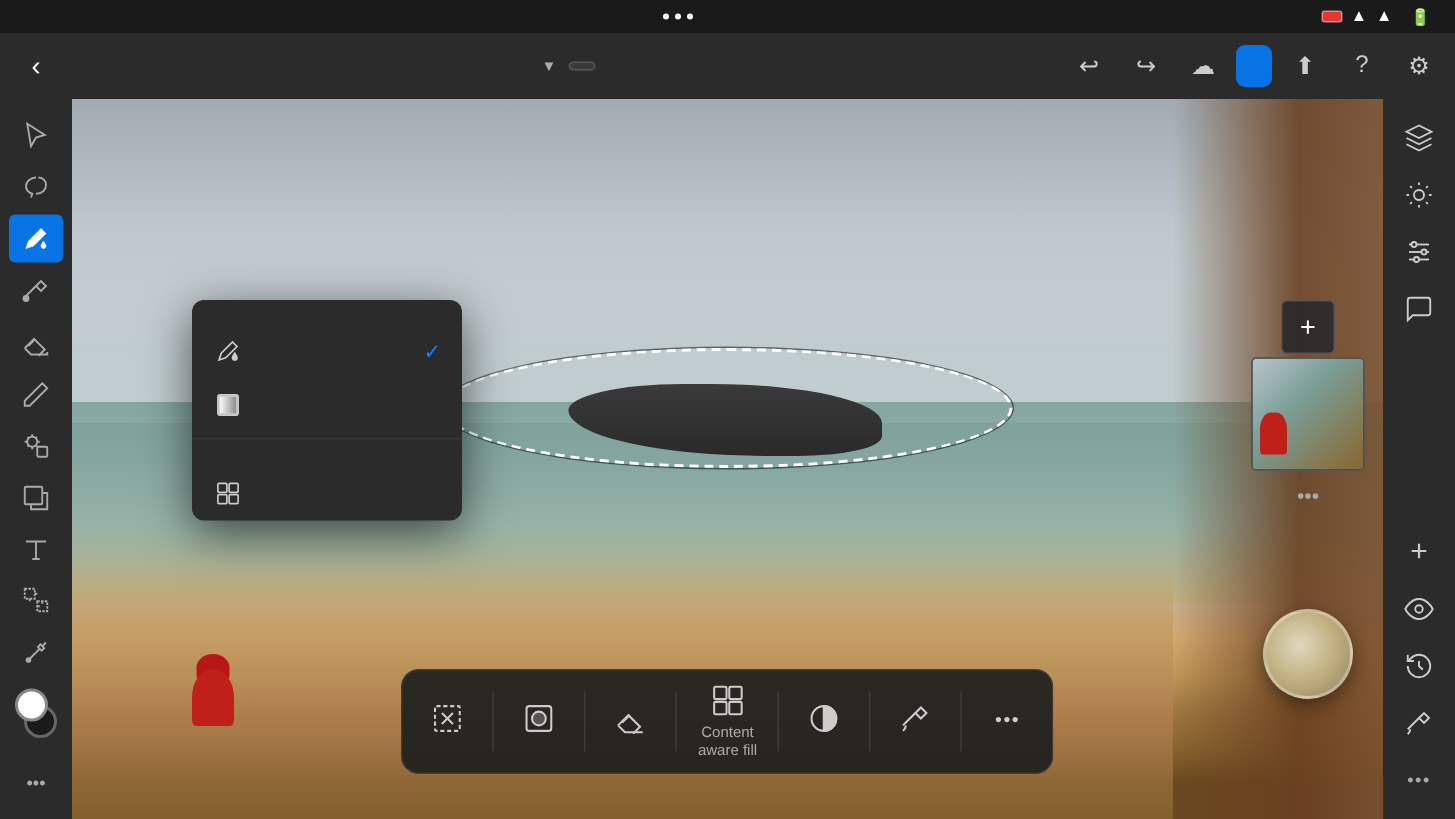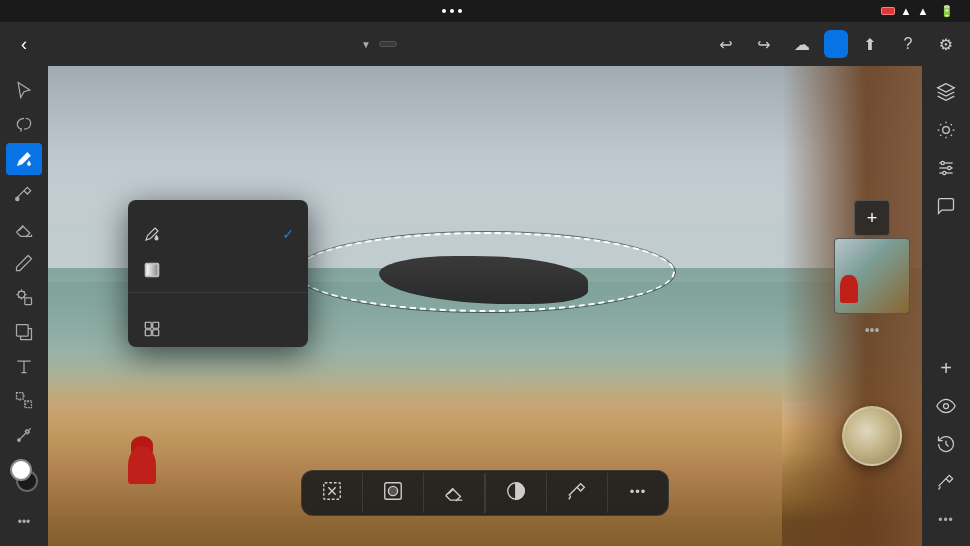--- a/index.html
+++ b/index.html
@@ -688,20 +688,32 @@
     <div class="bottom-tool-icon">
       <svg width="22" height="22" viewBox="0 0 24 24" fill="none" stroke="#ccc" stroke-width="1.5">
         <path d="M3 17L8 22h13"></path>
         <path d="M6 15l5-5 8 8-5 5"></path>
         <line x1="3" y1="17" x2="11" y2="9"></line>
       </svg>
     </div>
     <span class="bottom-tool-label"></span>
   </div>
   <div class="bottom-tool-divider"></div>
+  <div class="bottom-tool">
+    <div class="bottom-tool-icon">
+      <svg width="22" height="22" viewBox="0 0 24 24" fill="none" stroke="#ccc" stroke-width="1.5">
+        <rect x="2" y="2" width="9" height="9" rx="1"></rect>
+        <rect x="13" y="2" width="9" height="9" rx="1"></rect>
+        <rect x="2" y="13" width="9" height="9" rx="1"></rect>
+        <rect x="13" y="13" width="9" height="9" rx="1"></rect>
+      </svg>
+    </div>
+    <span class="bottom-tool-label" style="white-space:pre-wrap;">Content
+aware fill</span>
+  </div>
   <div class="bottom-tool-divider"></div>
   <div class="bottom-tool">
     <div class="bottom-tool-icon">
       <svg width="22" height="22" viewBox="0 0 24 24" fill="none" stroke="#ccc" stroke-width="1.5">
         <circle cx="12" cy="12" r="9"></circle>
         <path d="M12 3v18" stroke="#ccc"></path>
         <path d="M12 3a9 9 0 010 18z" fill="#ccc"></path>
       </svg>
     </div>
     <span class="bottom-tool-label"></span>

